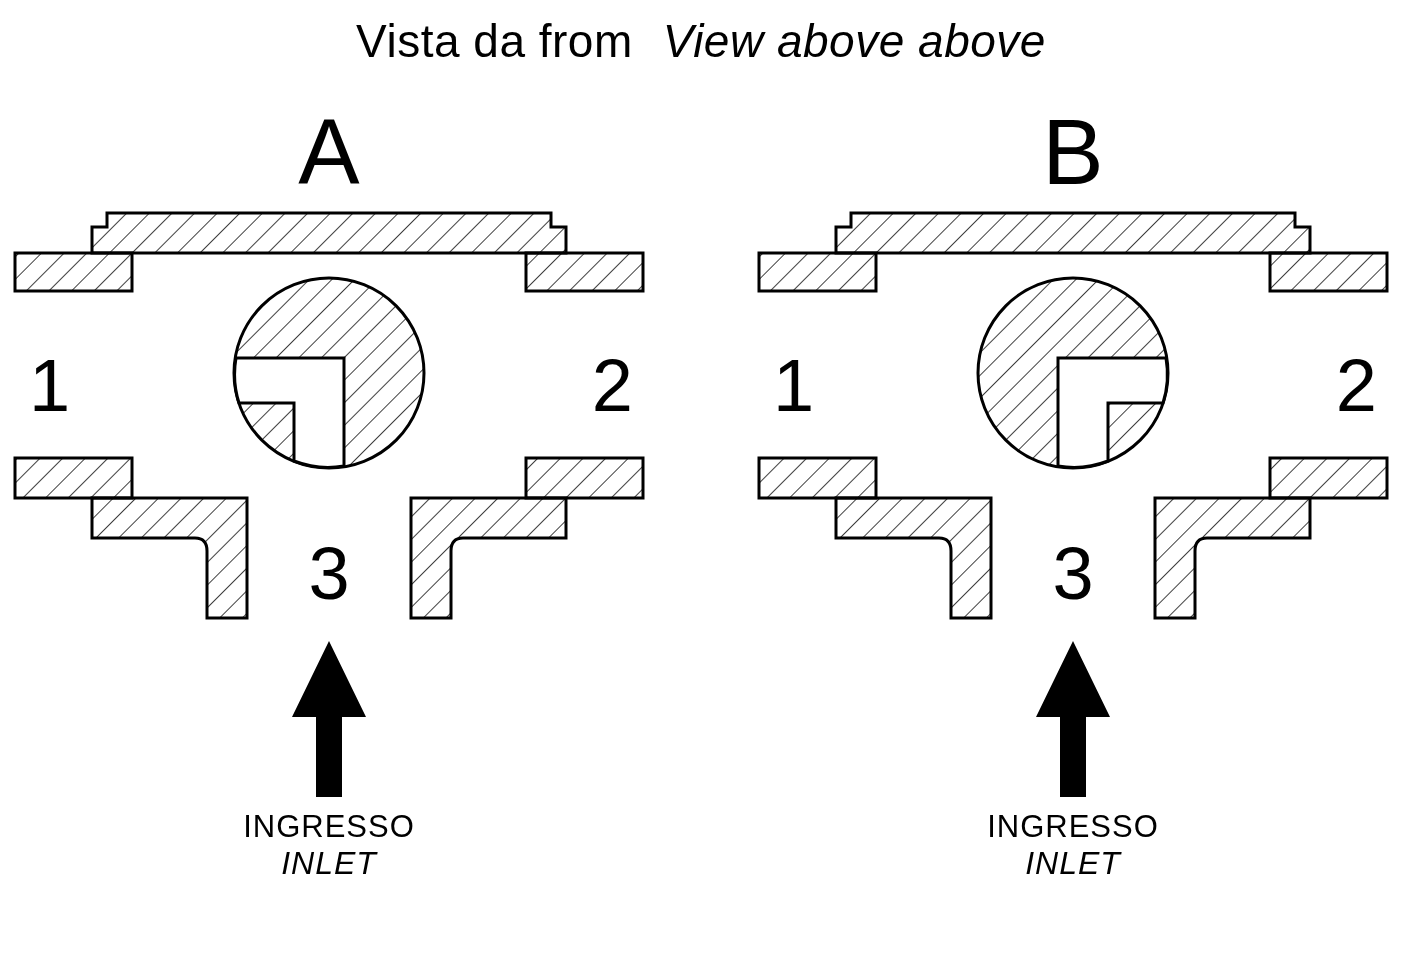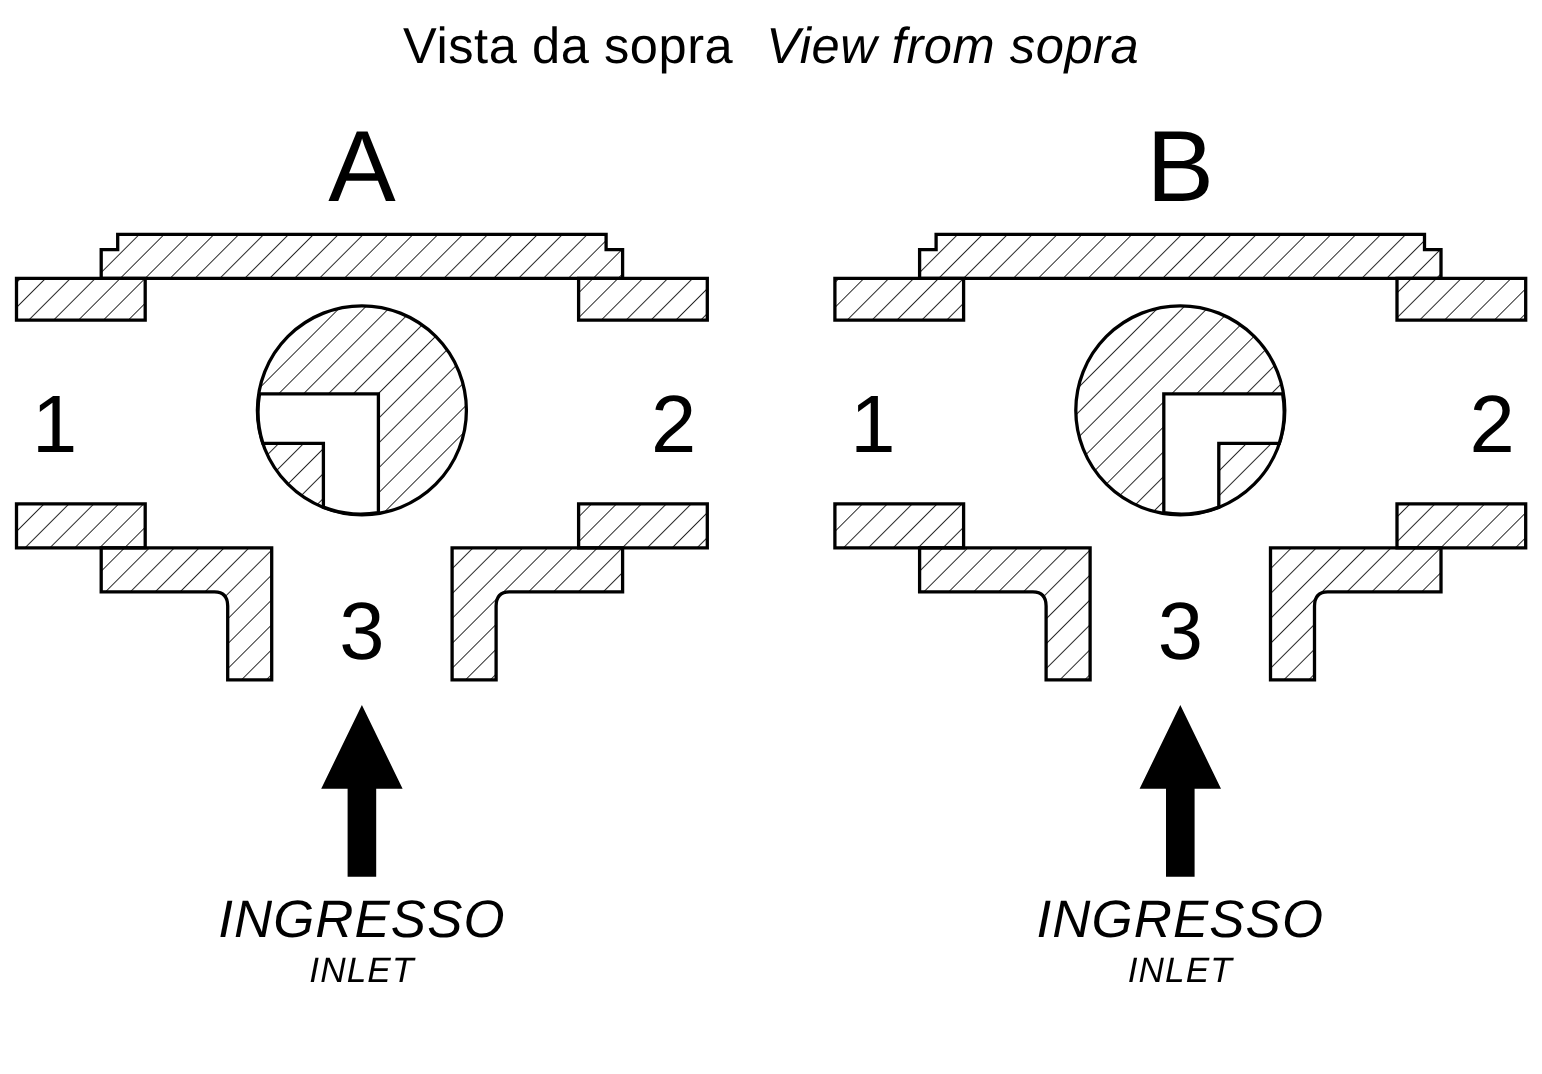--- a/index.html
+++ b/index.html
@@ -57,25 +57,24 @@
     stroke-width: 3;
     stroke-linejoin: miter;
   }
   .port-num {
     font-size: 74px;
     fill: #000;
     font-family: "Liberation Sans", sans-serif;
   }
   .arrow { fill: #000; stroke: none; }
   .inlet-it {
-    font-size: 48px;
+    font-size: 31px;
     line-height: 1.15;
     margin-top: 2px;
     letter-spacing: 1px;
-    font-style: italic;
   }
   .inlet-en {
     font-size: 32px;
     line-height: 1.15;
     font-style: italic;
     letter-spacing: 1px;
   }
   .svg-defs { position: absolute; width: 0; height: 0; }
 </style>
 </head>
@@ -85,21 +84,21 @@
   <defs>
     <pattern id="hatch" patternUnits="userSpaceOnUse" width="16" height="16" patternTransform="rotate(45)">
       <line x1="0" y1="0" x2="0" y2="16" stroke="#000000" stroke-width="1.5"></line>
     </pattern>
   </defs>
 </svg>
 
 <div class="page">
 
   <div class="title">
-    <span class="it">Vista da sopra</span><span class="en">View from sopra</span>
+    <span class="it">Vista da from</span><span class="en">View above above</span>
   </div>
 
   <div class="diagrams">
 
     <figure class="valve">
       <div class="valve-letter">A</div>
 
       <svg class="valve-drawing" width="648" height="600" viewBox="0 0 648 600">
         <g transform="translate(10,4)">
 

